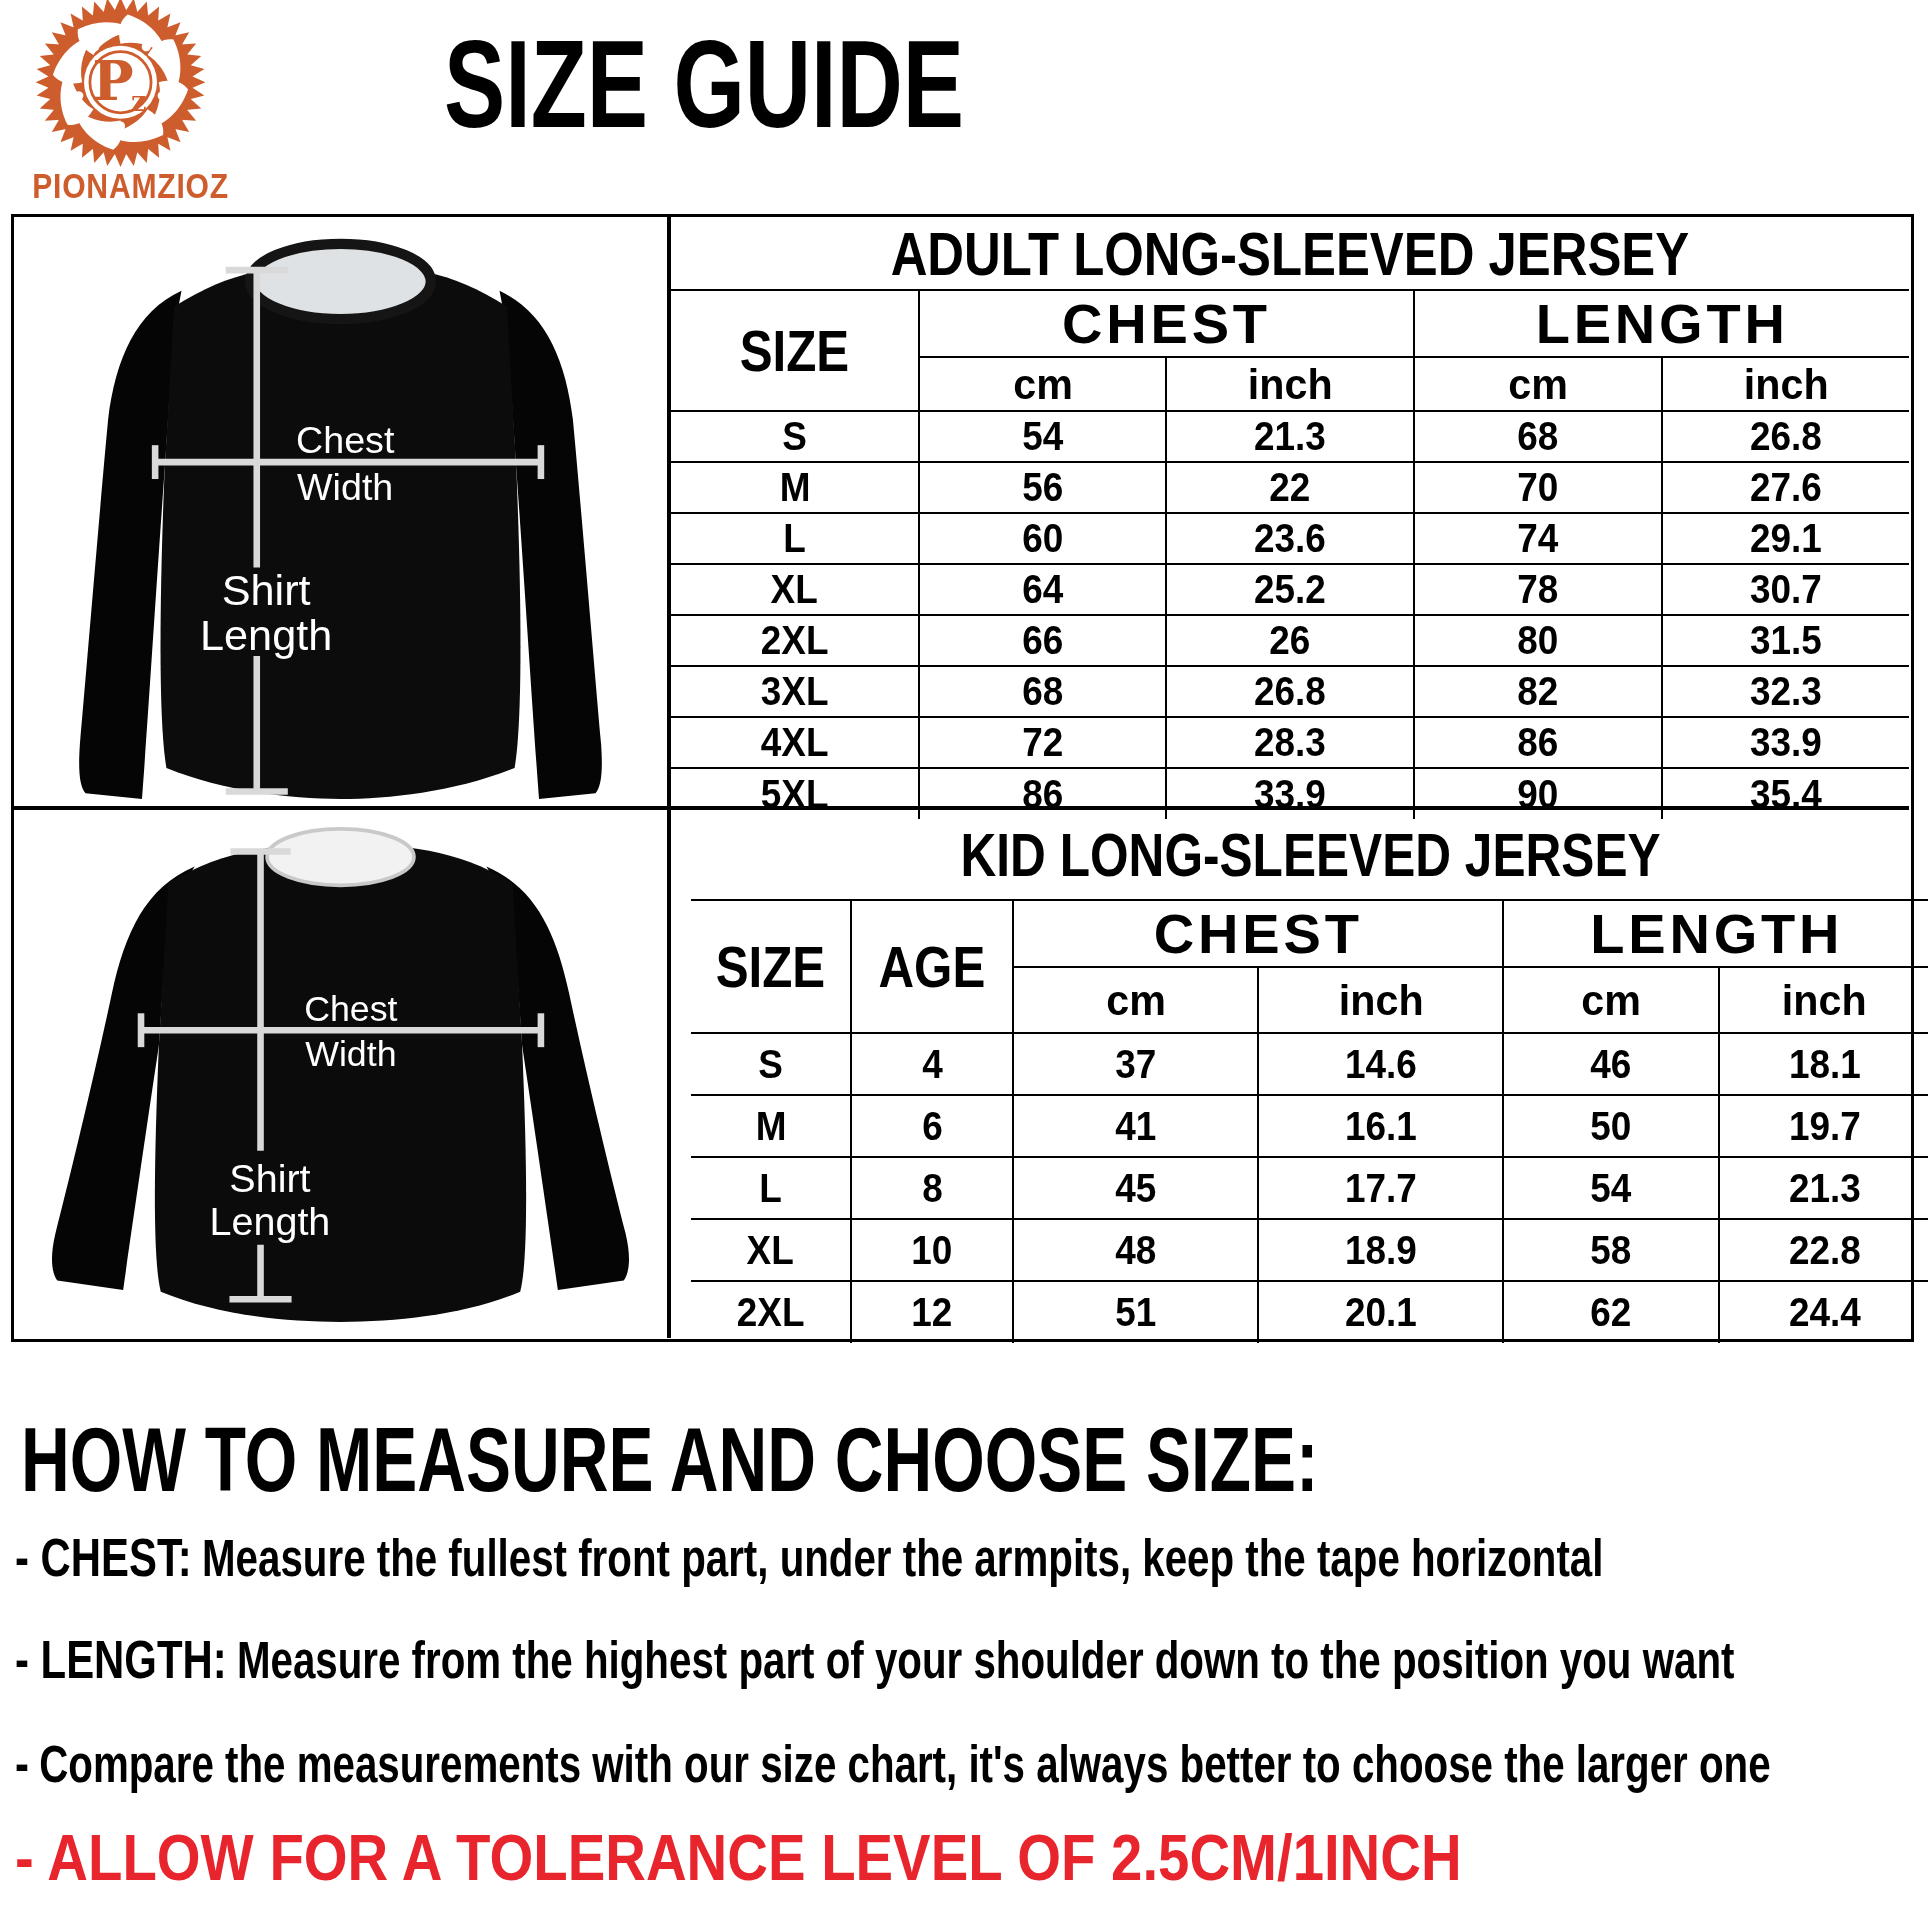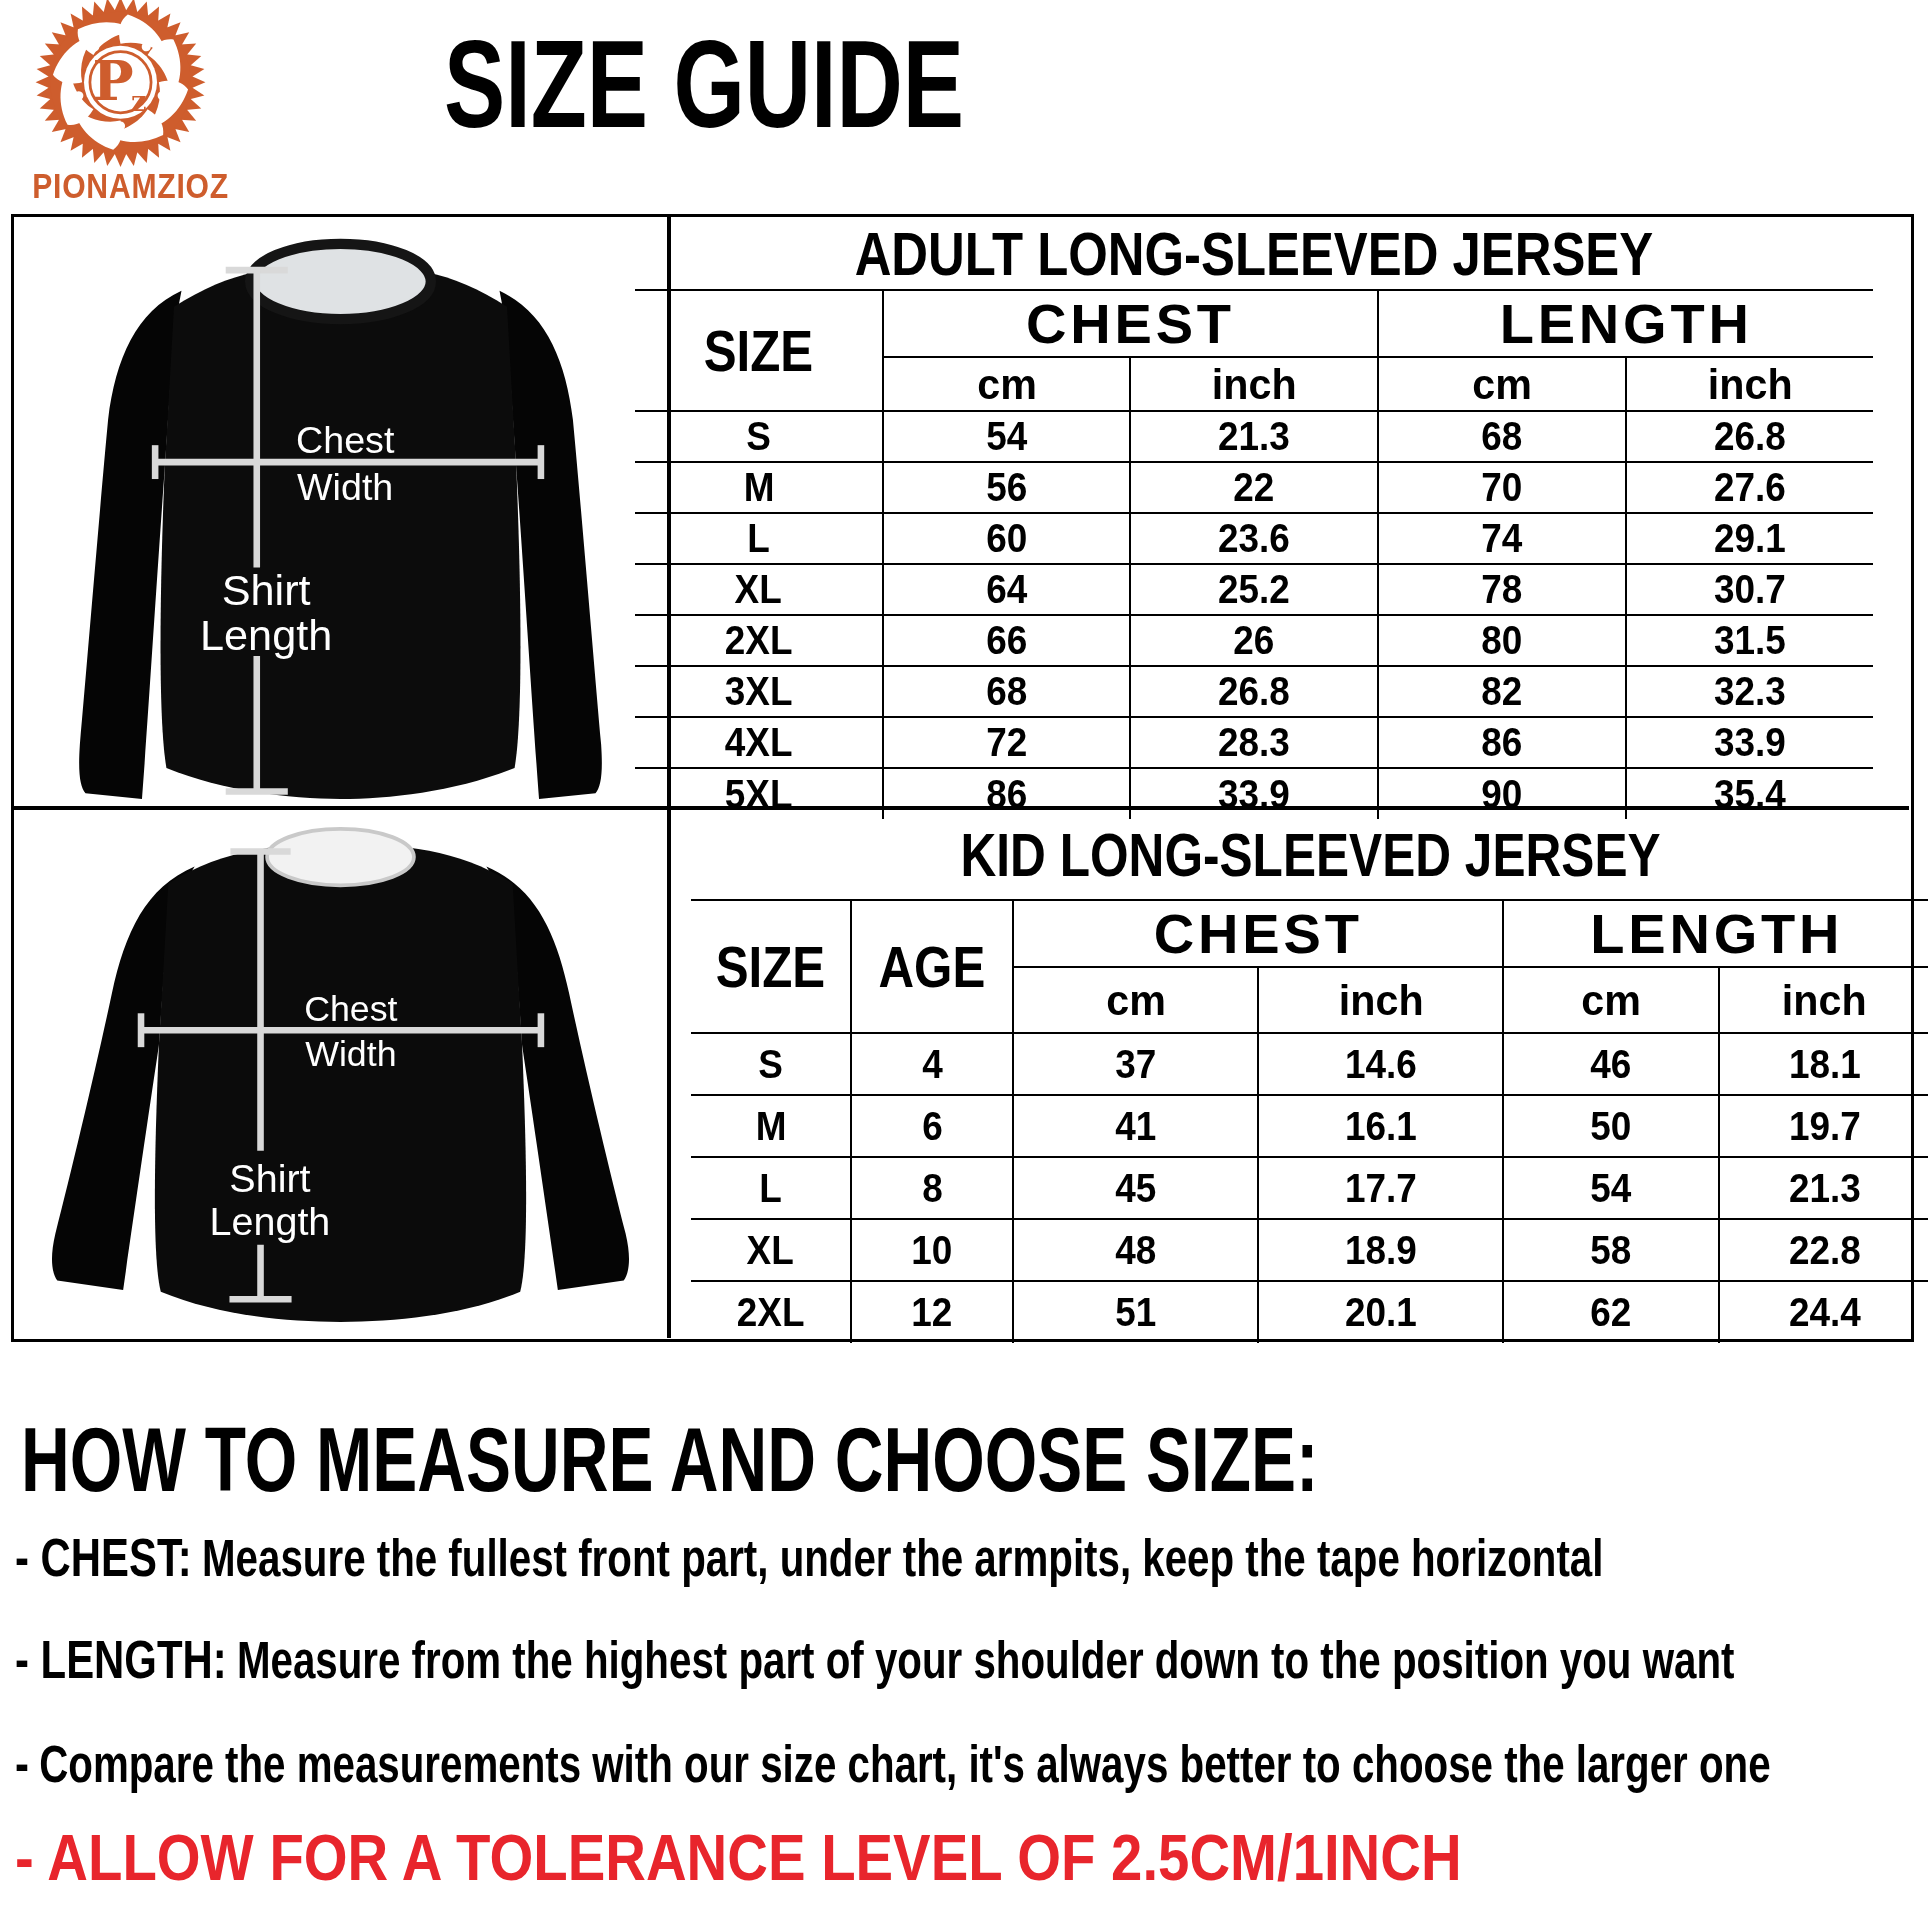--- a/index.html
+++ b/index.html
@@ -26,21 +26,21 @@
   .shirt-panel-kid{position:absolute;left:0;top:593px;width:653px;height:527px;}
   .shirt-panel-adult svg,.shirt-panel-kid svg{width:100%;height:100%;display:block;}
 
   .measure-label{fill:#ffffff;font-family:"Liberation Sans",sans-serif;text-anchor:middle;}
 
   
   table.grid{border-collapse:collapse;table-layout:fixed;position:absolute;
       border-style:hidden;}
   table.grid th,table.grid td{border:2.8px solid #000;text-align:center;
       vertical-align:middle;padding:0;font-weight:bold;}
-  table.adult{left:621px;top:0;width:1238px;height:589px;}
+  table.adult{left:657px;top:0;width:1238px;height:589px;}
   table.kid{left:657px;top:593px;width:1238px;height:527px;margin-left:20px;}
   table.adult tbody tr{height:51px;}
   table.kid tbody tr{height:62px;}
 
   .cx{display:inline-block;white-space:nowrap;transform:scaleX(var(--s,.8));
       transform-origin:50% 50%;}
   .band-title{font-size:62px;--s:.82;}
   .size-h{font-size:58px;--s:.85;}
   .chlen-h{font-size:56px;letter-spacing:3.8px;}
   .unit-h{font-size:43px;--s:.96;}

